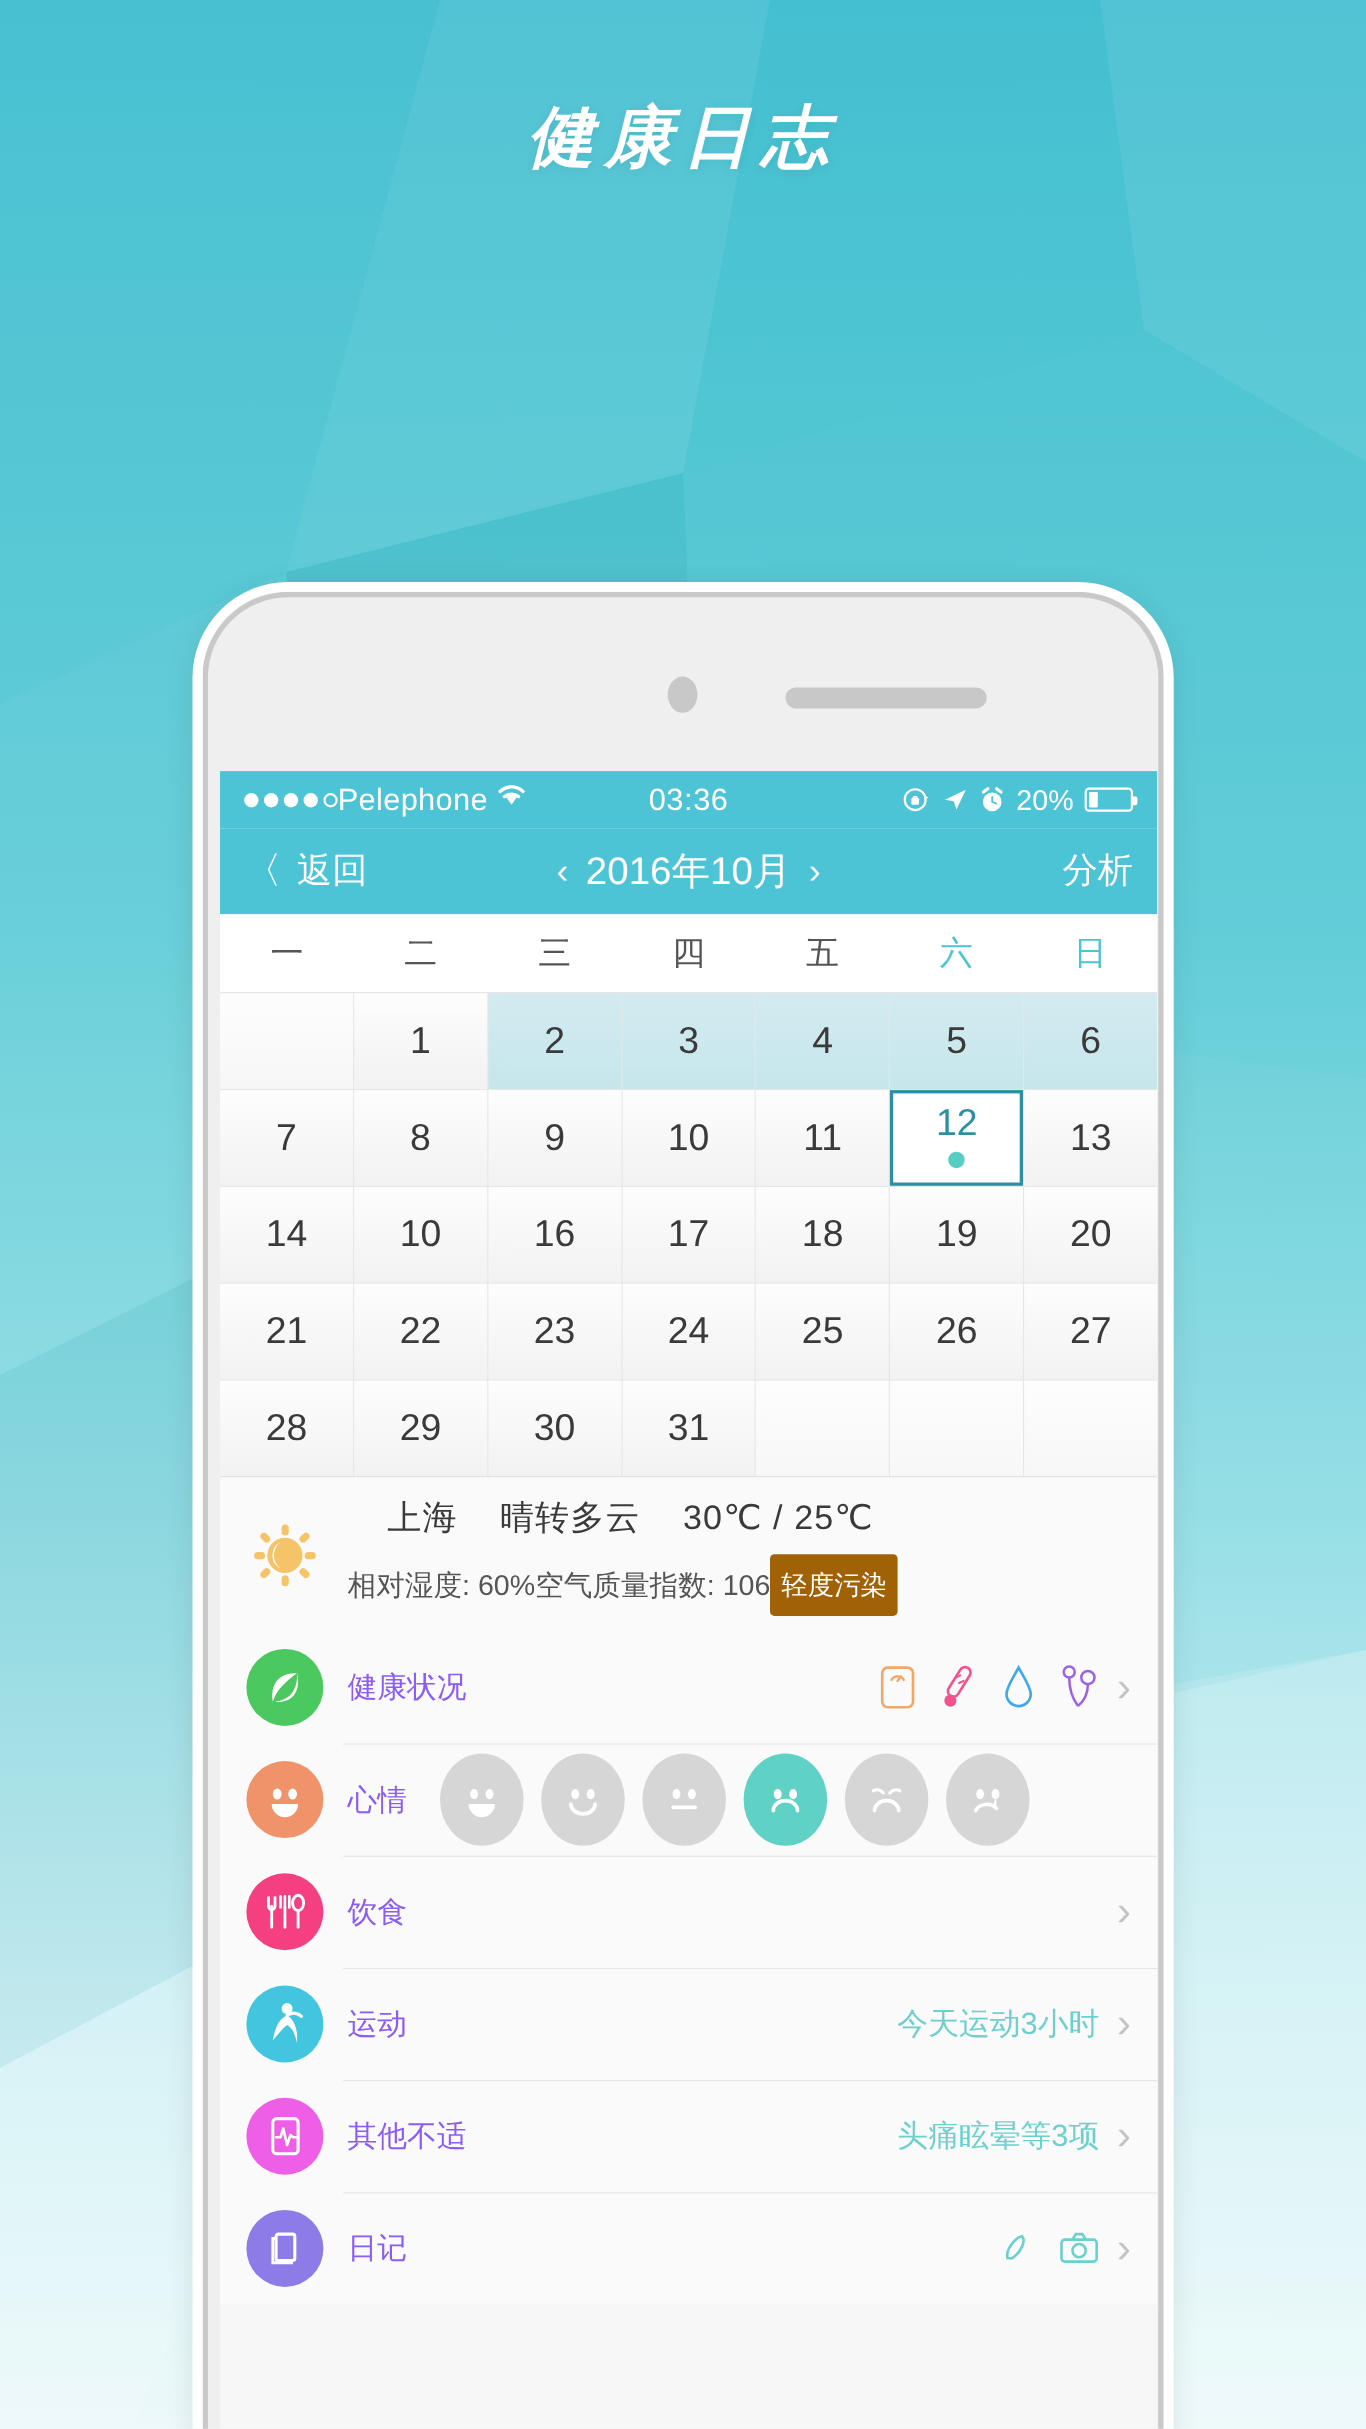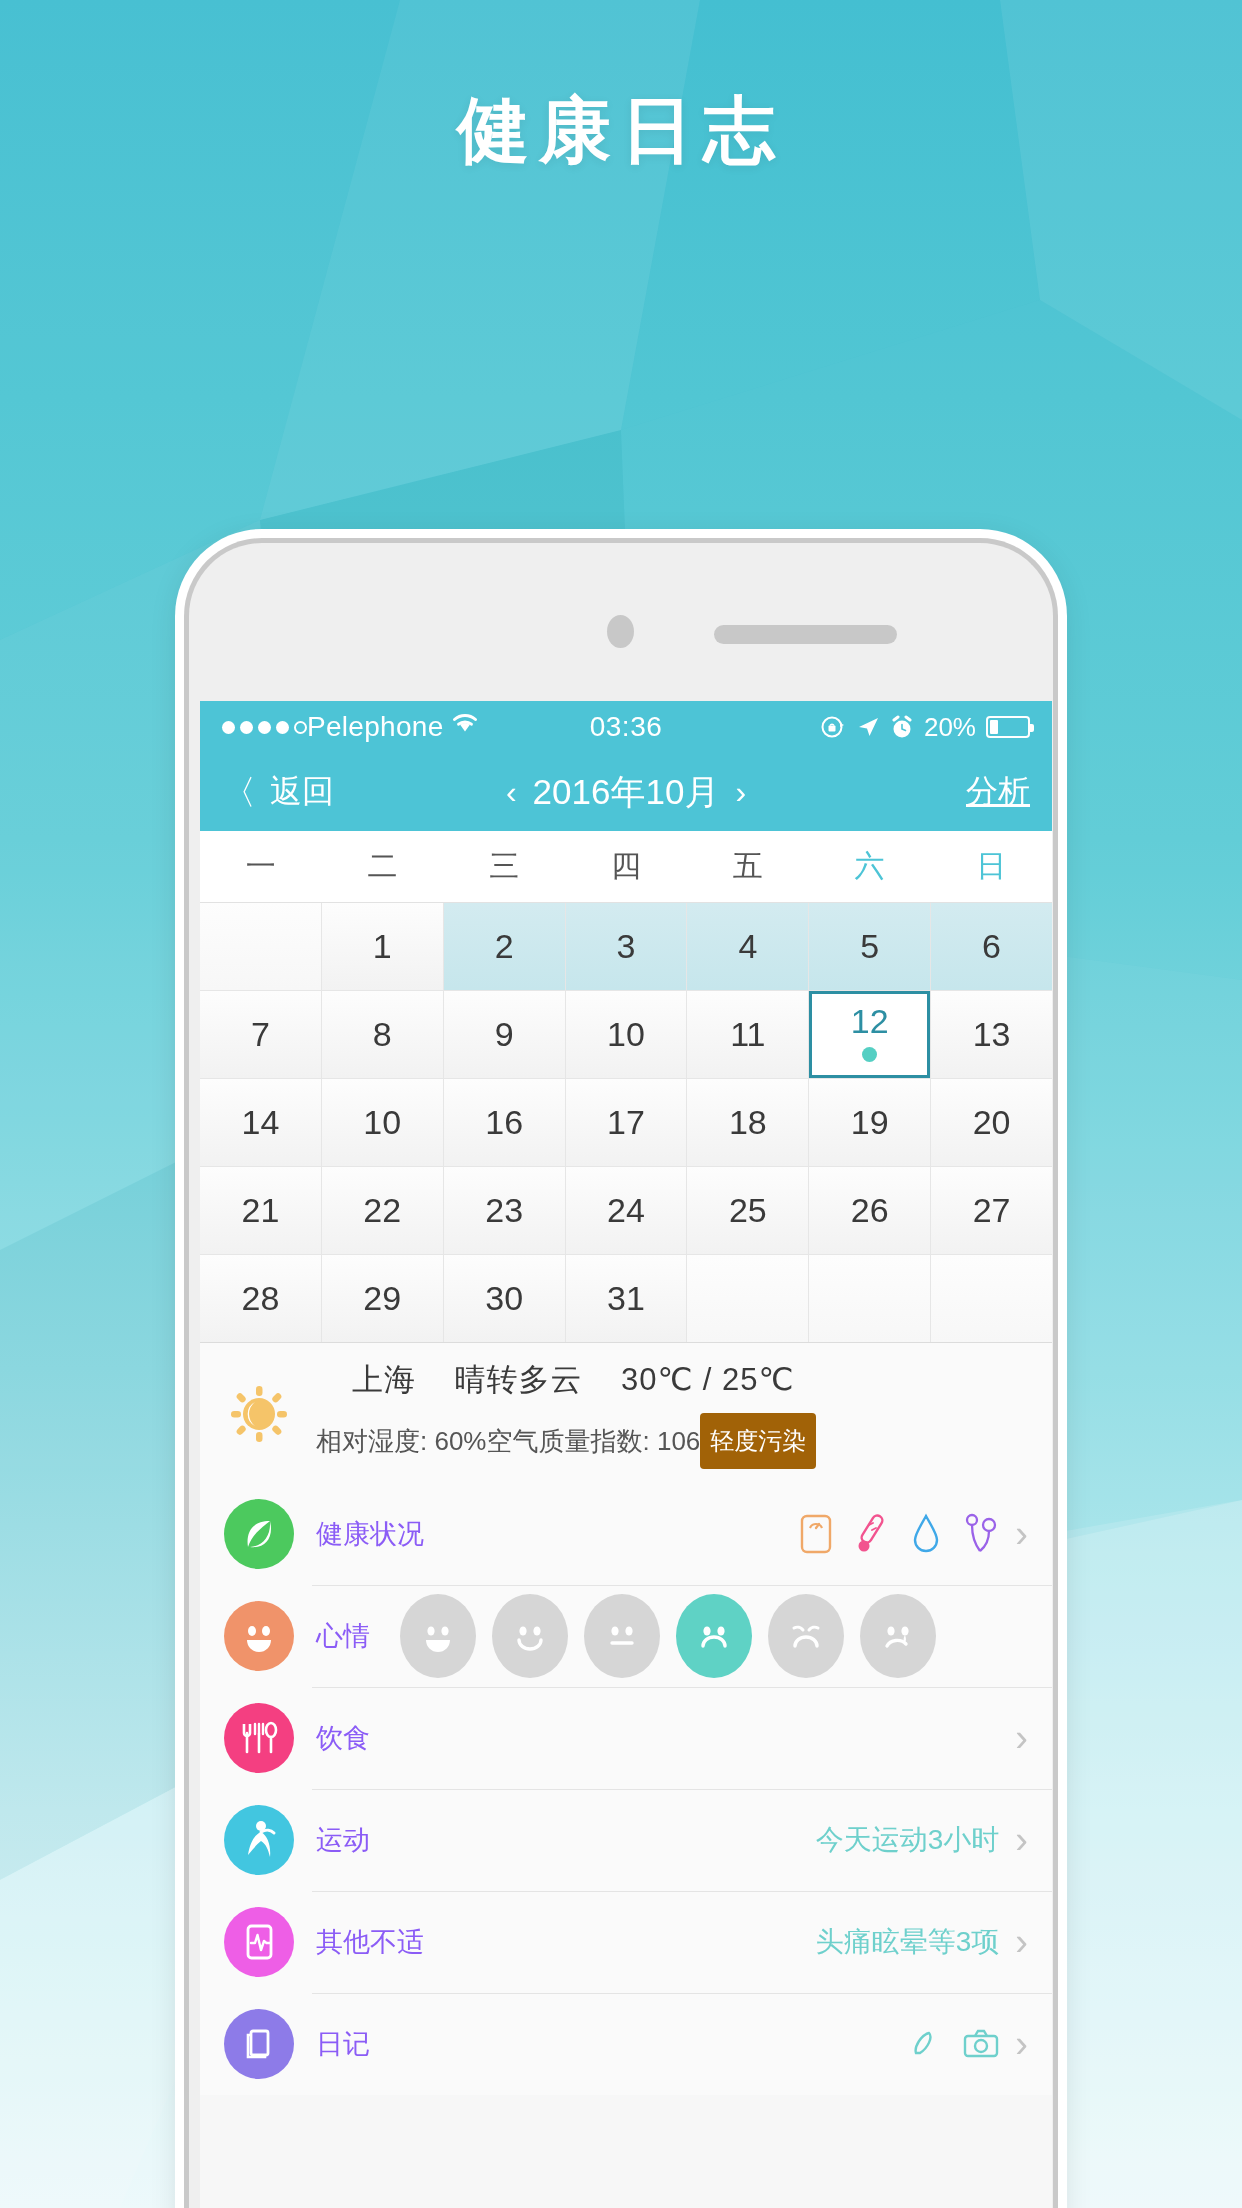--- a/index.html
+++ b/index.html
@@ -17,23 +17,24 @@
   .facets { position: absolute; inset: 0; overflow: hidden; }
   .facets svg { width: 100%; height: 100%; display: block; }
 
   
   .header {
     position: absolute; left: 0; right: 0; top: 92px;
     text-align: center; z-index: 5;
     color: #ffffff;
   }
   .header-title {
-    font-size: 72px; font-weight: bold; letter-spacing: 10px;
+    font-size: 61px; font-weight: bold; letter-spacing: 10px;
     line-height: 1.08;
     text-shadow: 0 2px 10px rgba(0,0,0,0.07);
+    font-style: italic;
   }
   .header-sub {
     margin-top: 30px;
     font-size: 58px; font-weight: bold; line-height: 1.33;
     letter-spacing: 1px;
     text-shadow: 0 2px 8px rgba(0,0,0,0.06);
   }
 
   
   .phone {
@@ -106,21 +107,21 @@
     position: relative;
   }
   .nav-back { display: flex; align-items: center; gap: 14px; font-size: 32px; }
   .chev { font-size: 34px; line-height: 1; }
   .nav-title {
     position: absolute; left: 0; right: 0; text-align: center;
     font-size: 35px; display: flex; align-items: center; justify-content: center; gap: 16px;
     pointer-events: none;
   }
   .nav-title span.arrow { font-size: 32px; pointer-events: auto; }
-  .nav-right { margin-left: auto; font-size: 32px; z-index: 2; text-decoration: underline; }
+  .nav-right { margin-left: auto; font-size: 32px; z-index: 2; }
 
   
   .weekdays {
     display: grid; grid-template-columns: repeat(7, 1fr);
     background: #fff; height: 72px; align-items: center;
     border-bottom: 1px solid #e2e2e2;
   }
   .weekdays div { text-align: center; font-size: 30px; color: #555; }
   .weekdays div.wk { color: #4DC4D6; }
 

